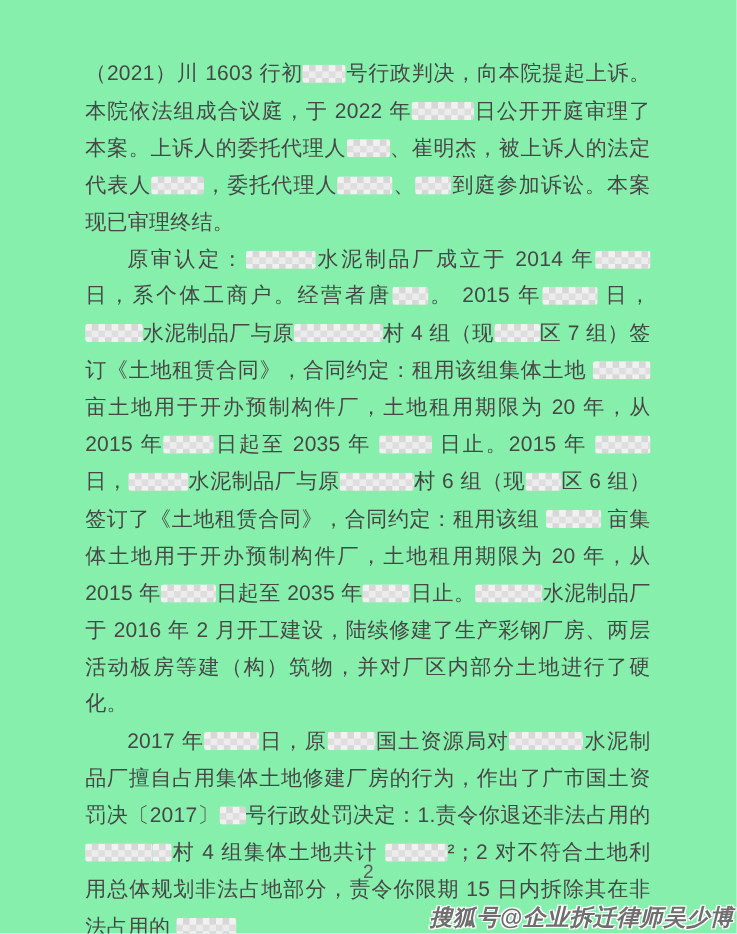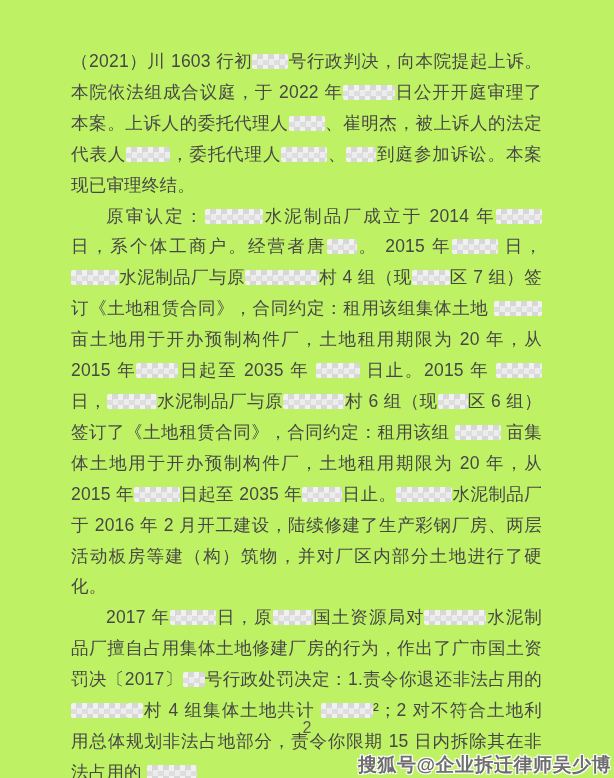--- a/index.html
+++ b/index.html
@@ -10,21 +10,21 @@
   body {
     width: 614px;
     height: 778px;
     position: relative;
     overflow: hidden;
     font-family: "Liberation Sans", sans-serif;
   }
   .page {
     position: absolute;
     inset: 0;
-    background: #bef264;
+    background: #86efac;
   }
   .doc-body {
     position: absolute;
     left: 71px;
     top: 46px;
     width: 471px;
     font-size: 17.5px;
     line-height: 30.9px;
     color: #474747;
     text-align: justify;
@@ -64,20 +64,21 @@
     font-size: 19px;
     font-weight: bold;
     letter-spacing: 0.5px;
     color: #6e6e6e;
     text-shadow:
       -1px -1px 0 #ffffff,
        1px -1px 0 #ffffff,
       -1px  1px 0 #ffffff,
        1px  1px 0 #ffffff,
        0 0 2px #ffffff;
+    font-style: italic;
   }
 </style>
 </head>
 <body>
 
 <div class="page">
   <div class="doc-body">
       <p class="para"><span>（2021）川 1603 行初</span><span class="redact" style="width: 36px;"></span><span>号行政判决，向本院提起上诉。本院依法组成合议庭，于 2022 年</span><span class="redact" style="width: 52px;"></span><span>日公开开庭审理了本案。上诉人的委托代理人</span><span class="redact" style="width: 36px;"></span><span>、崔明杰，被上诉人的法定代表人</span><span class="redact" style="width: 44px;"></span><span>，委托代理人</span><span class="redact" style="width: 46px;"></span><span>、</span><span class="redact" style="width: 30px;"></span><span>到庭参加诉讼。本案现已审理终结。</span></p>
       <p class="para indent"><span>原审认定：</span><span class="redact" style="width: 58px;"></span><span>水泥制品厂成立于 2014 年</span><span class="redact" style="width: 46px;"></span><span>日，系个体工商户。经营者唐</span><span class="redact" style="width: 30px;"></span><span>。 2015 年</span><span class="redact" style="width: 46px;"></span><span> 日，</span><span class="redact" style="width: 48px;"></span><span>水泥制品厂与原</span><span class="redact" style="width: 74px;"></span><span>村 4 组（现</span><span class="redact" style="width: 38px;"></span><span>区 7 组）签订《土地租赁合同》，合同约定：租用该组集体土地 </span><span class="redact" style="width: 48px;"></span><span> 亩土地用于开办预制构件厂，土地租用期限为 20 年，从 2015 年</span><span class="redact" style="width: 42px;"></span><span>日起至 2035 年 </span><span class="redact" style="width: 44px;"></span><span> 日止。2015 年 </span><span class="redact" style="width: 46px;"></span><span> 日，</span><span class="redact" style="width: 50px;"></span><span>水泥制品厂与原</span><span class="redact" style="width: 62px;"></span><span>村 6 组（现</span><span class="redact" style="width: 30px;"></span><span>区 6 组）签订了《土地租赁合同》，合同约定：租用该组 </span><span class="redact" style="width: 46px;"></span><span> 亩集体土地用于开办预制构件厂，土地租用期限为 20 年，从 2015 年</span><span class="redact" style="width: 46px;"></span><span>日起至 2035 年</span><span class="redact" style="width: 40px;"></span><span>日止。</span><span class="redact" style="width: 56px;"></span><span>水泥制品厂于 2016 年 2 月开工建设，陆续修建了生产彩钢厂房、两层活动板房等建（构）筑物，并对厂区内部分土地进行了硬化。</span></p>
       <p class="para indent"><span>2017 年</span><span class="redact" style="width: 46px;"></span><span>日，原</span><span class="redact" style="width: 40px;"></span><span>国土资源局对</span><span class="redact" style="width: 62px;"></span><span>水泥制品厂擅自占用集体土地修建厂房的行为，作出了广市国土资罚决〔2017〕</span><span class="redact" style="width: 22px;"></span><span>号行政处罚决定：1.责令你退还非法占用的</span><span class="redact" style="width: 56px;"></span><span class="redact" style="width: 16px;"></span><span>村 4 组集体土地共计 </span><span class="redact" style="width: 52px;"></span><span>²；2 对不符合土地利用总体规划非法占地部分，责令你限期 15 日内拆除其在非法占用的 </span><span class="redact" style="width: 50px;"></span></p>

